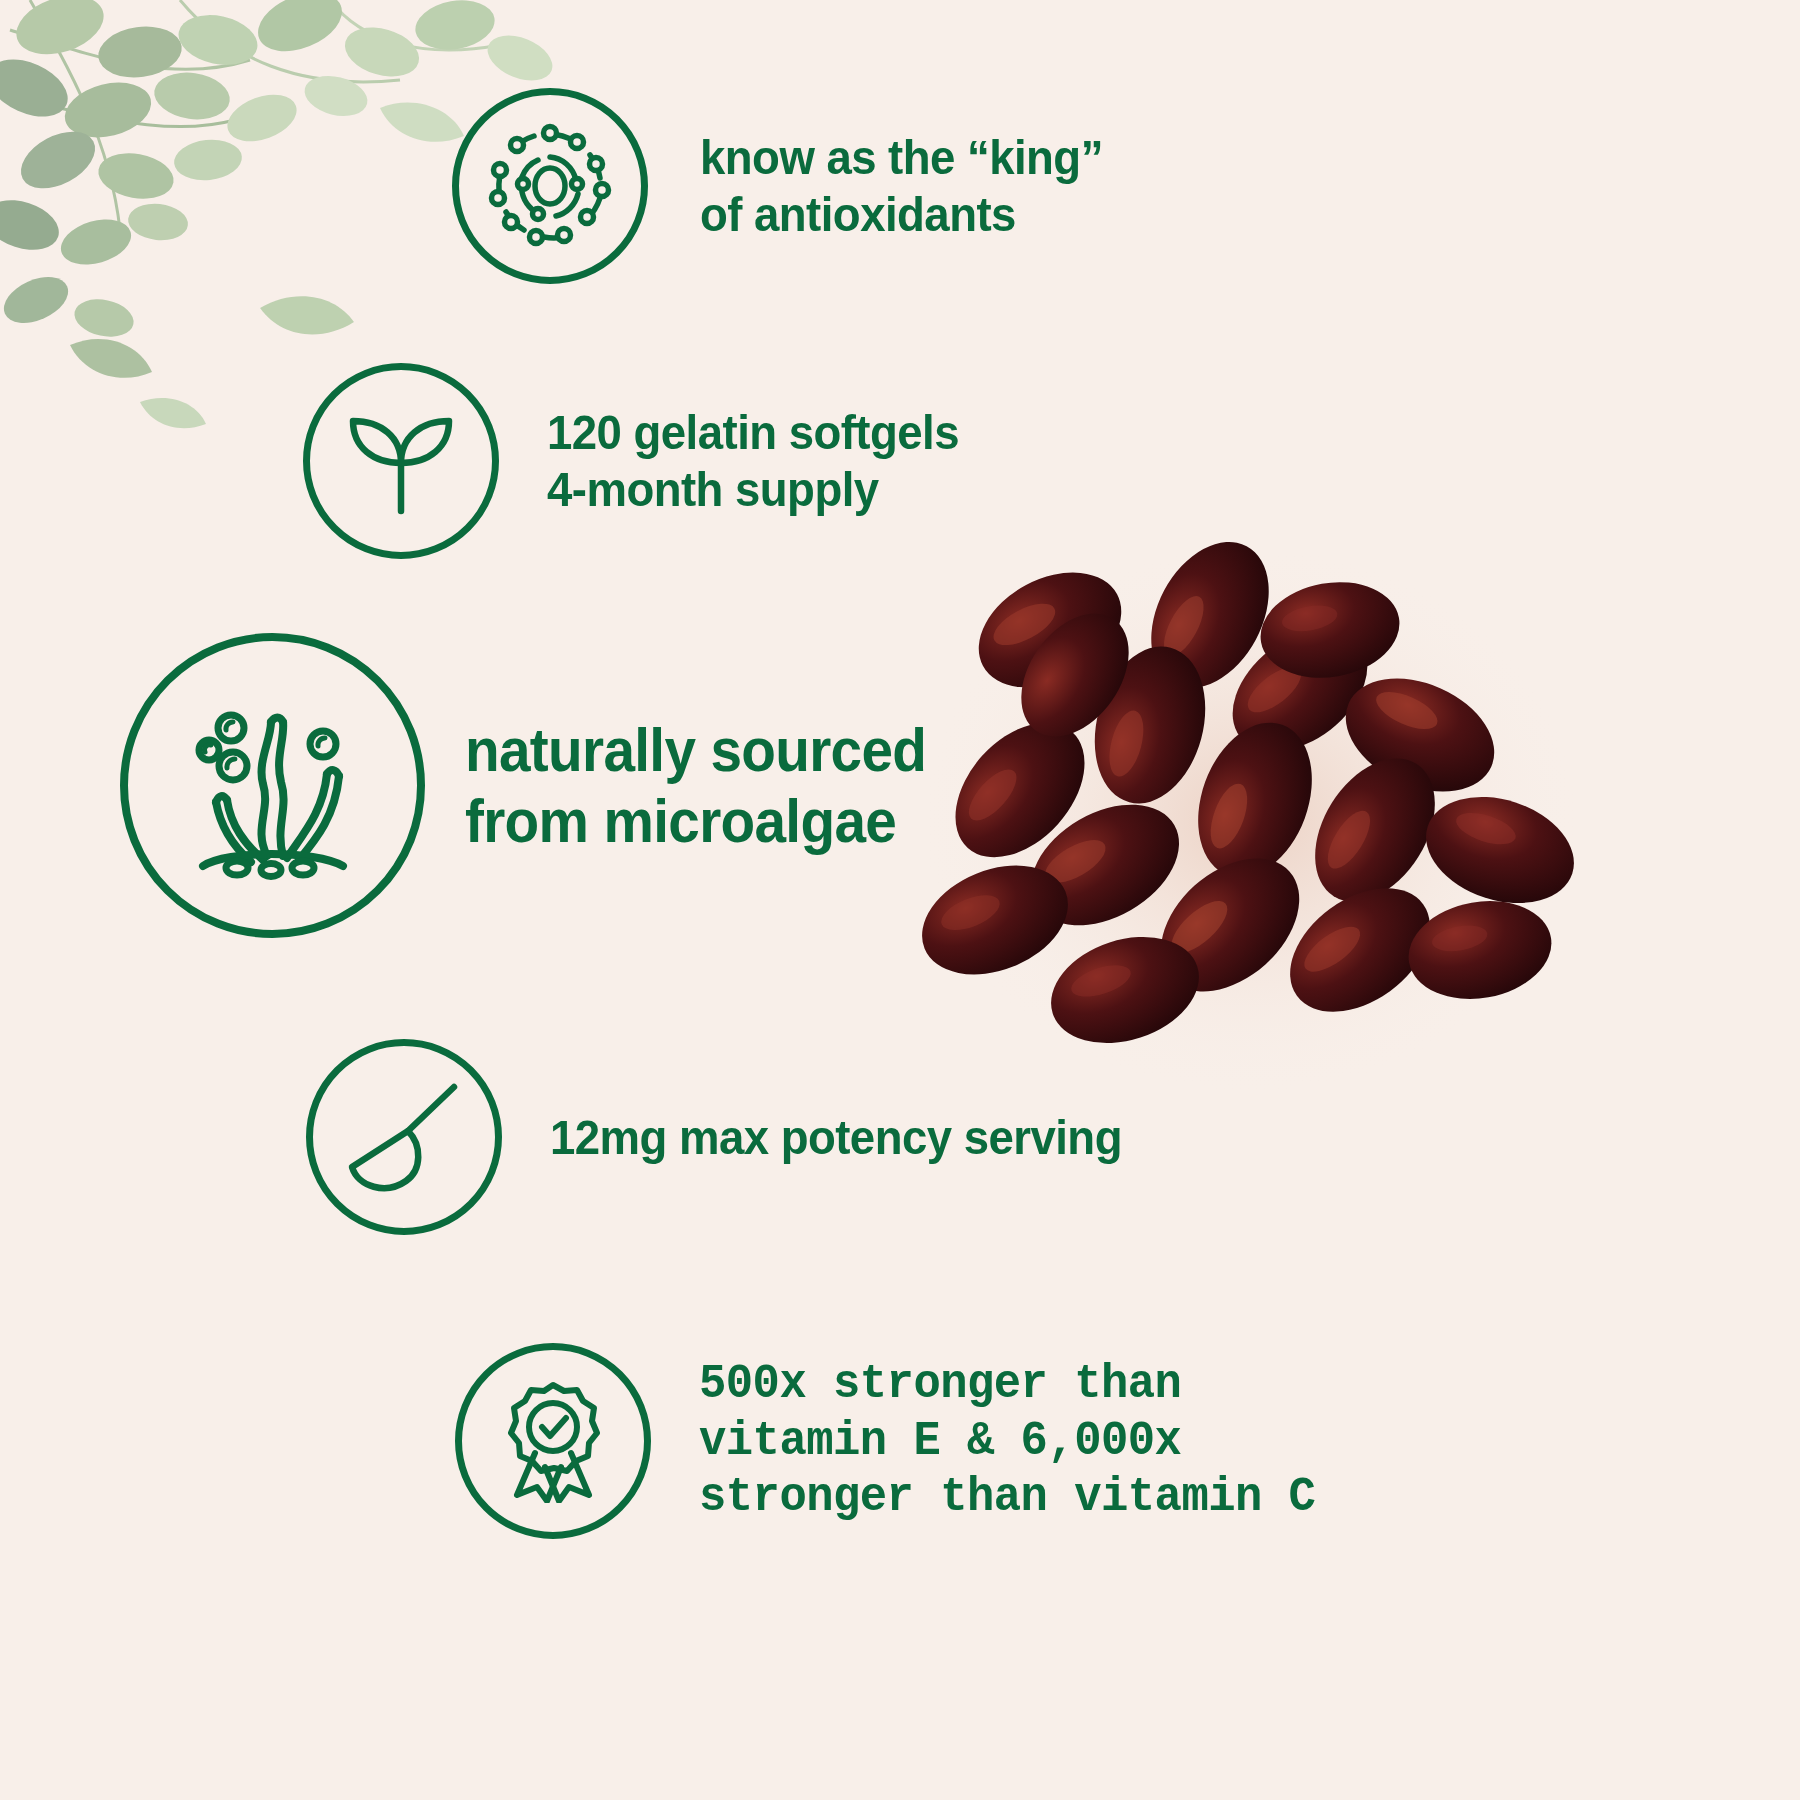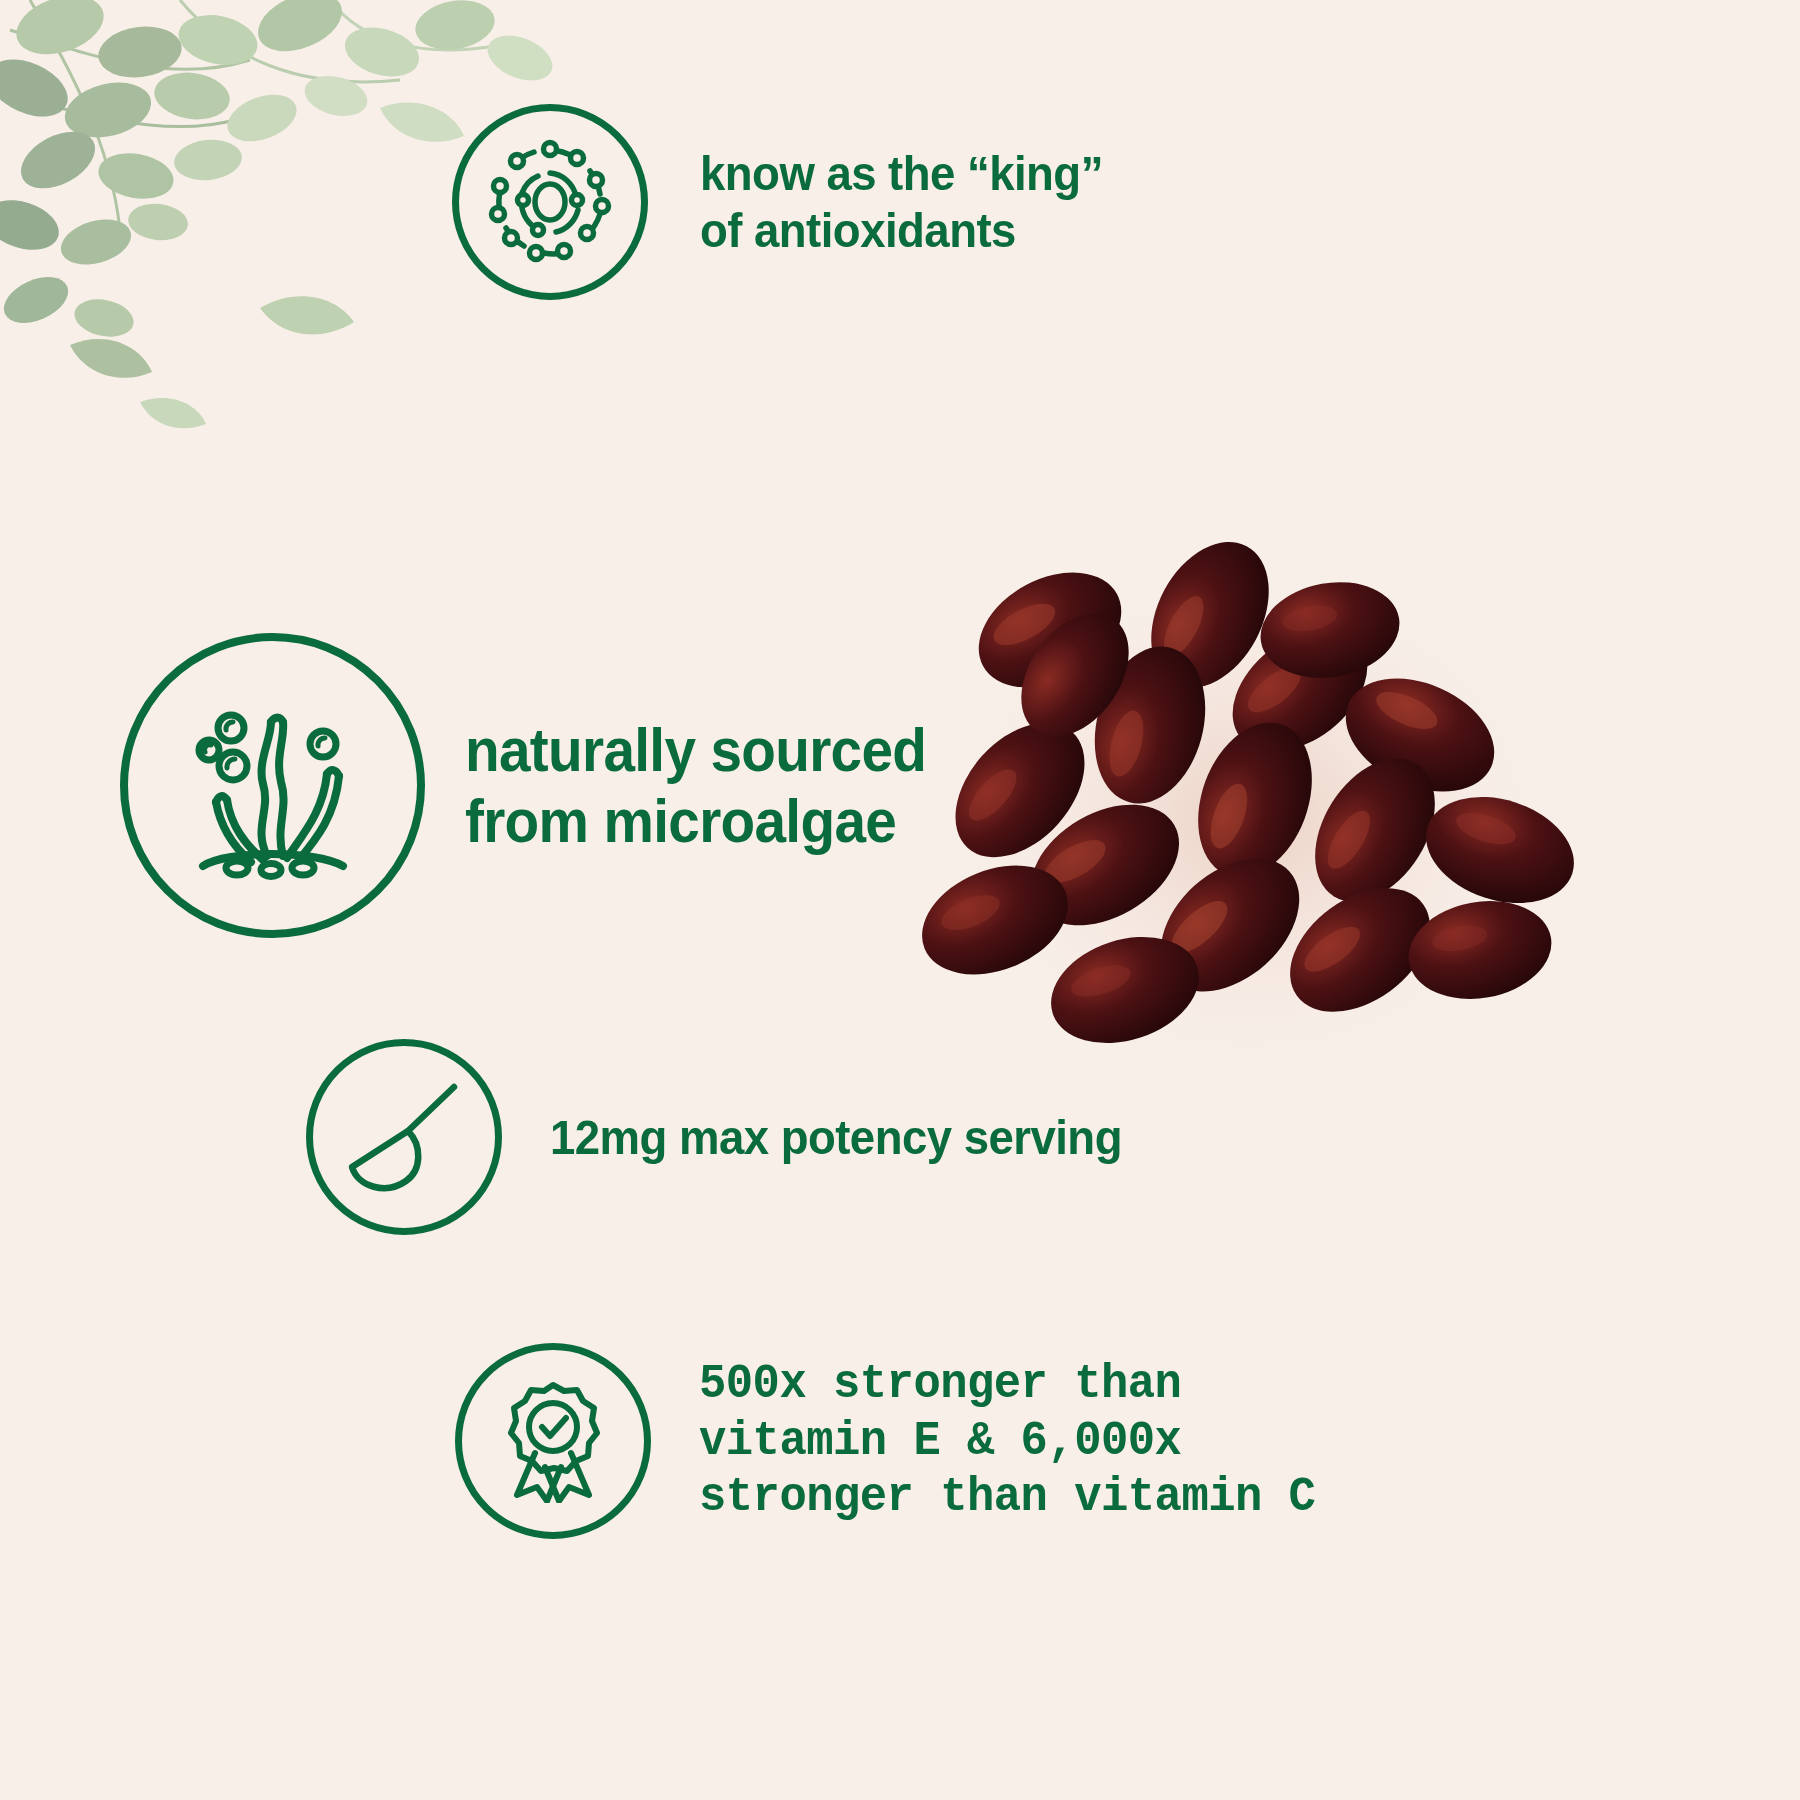--- a/index.html
+++ b/index.html
@@ -30,21 +30,21 @@
     color:#0a6b3d;
     font-weight:700;
     letter-spacing:-0.012em;
     line-height:1.16;
     white-space:pre-line;
     transform:scaleX(0.93);
     transform-origin:left center;
   }
 
   
-  #feature-0{left:452px;top:104px;align-items:center;}
+  #feature-0{left:452px;top:88px;align-items:center;}
   #feature-0 .icon-circle{width:196px;height:196px;}
   #feature-0 .ftext{font-size:49px;margin-left:52px;}
 
   #feature-1{left:303px;top:363px;}
   #feature-1 .icon-circle{width:196px;height:196px;}
   #feature-1 .ftext{font-size:49px;margin-left:48px;}
 
   #feature-2{left:120px;top:633px;}
   #feature-2 .icon-circle{width:305px;height:305px;border-width:8px;}
   #feature-2 .ftext{font-size:61px;margin-left:40px;}
@@ -228,20 +228,33 @@
           <circle cx="91" cy="62" r="5.5"></circle>
           <circle cx="37" cy="62" r="5.5"></circle>
           <circle cx="52" cy="92" r="5.5"></circle>
         </g>
       </svg>
     </div>
     <div class="ftext">know as the “king”
 of antioxidants</div>
   </div>
 
+  <div class="feature" id="feature-1">
+    <div class="icon-circle">
+      <svg class="icon-svg" width="124" height="124" viewBox="0 0 124 124" aria-hidden="true">
+        <g fill="none" stroke="#0a6b3d" stroke-width="6.5" stroke-linecap="round" stroke-linejoin="round">
+          <path d="M62 112 L62 62"></path>
+          <path d="M62 64 C 62 38, 42 22, 14 22 C 14 48, 34 64, 62 64 Z"></path>
+          <path d="M62 64 C 62 38, 82 22, 110 22 C 110 48, 90 64, 62 64 Z"></path>
+        </g>
+      </svg>
+    </div>
+    <div class="ftext">120 gelatin softgels
+4-month supply</div>
+  </div>
 
   <div class="feature" id="feature-2">
     <div class="icon-circle">
       <svg class="icon-svg" width="196" height="196" viewBox="0 0 196 196" aria-hidden="true">
         <g fill="none" stroke="#0a6b3d" stroke-width="8" stroke-linecap="round" stroke-linejoin="round">
 
           <path d="M92 168 C 78 140, 96 122, 88 96 C 82 74, 96 52, 96 34"></path>
           <path d="M108 168 C 100 138, 114 120, 106 94 C 100 70, 110 50, 108 34"></path>
           <path d="M96 34 C 100 28, 105 28, 108 34" stroke-width="8"></path>
 

